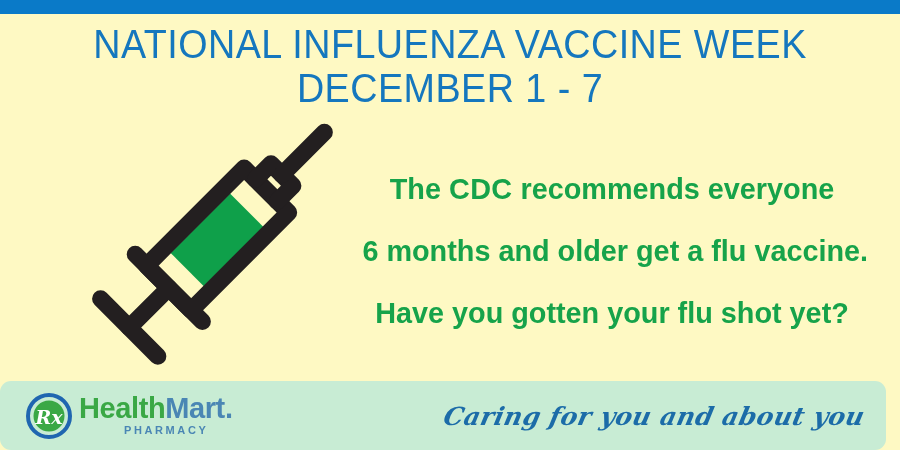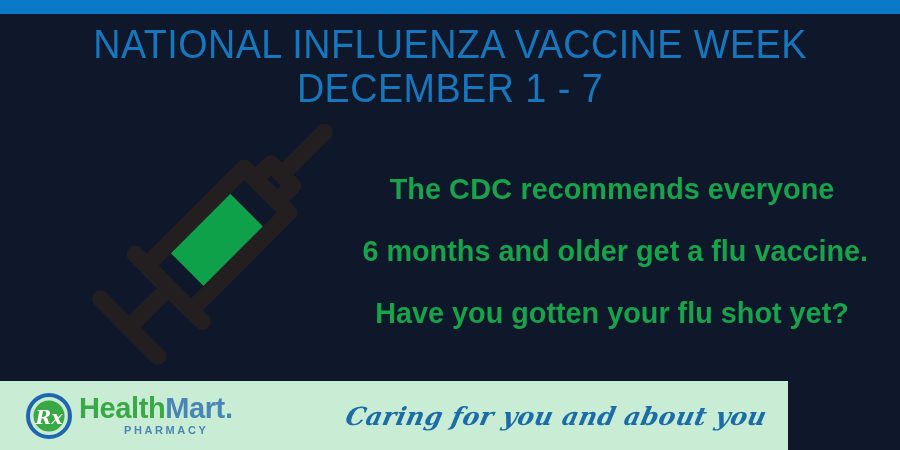--- a/index.html
+++ b/index.html
@@ -7,21 +7,21 @@
     padding: 0;
     background: #ffffff;
   }
   body {
     font-family: "Liberation Sans", sans-serif;
   }
   #poster {
     position: relative;
     width: 900px;
     height: 450px;
-    background: #0f172a;
+    background: #fef9c3;
     overflow: hidden;
     text-decoration: underline;
   }
 
   
   #top-bar {
     position: absolute;
     top: 0; left: 0;
     width: 900px;
     height: 14px;
@@ -72,23 +72,24 @@
     transform-origin: 50% 0;
   }
   #message .msg-line { display: block; white-space: nowrap; }
   #message .msg-em { font-weight: bold; letter-spacing: 0.4px; }
 
   
   #footer {
     position: absolute;
     left: 0;
     top: 381px;
-    width: 788px;
+    width: 886px;
     height: 69px;
     background: #c8ecd4;
+    border-radius: 11px;
   }
 
   
   #logo {
     position: absolute;
     left: 26px;
     top: 9px;
     height: 52px;
     display: flex;
     align-items: center;

